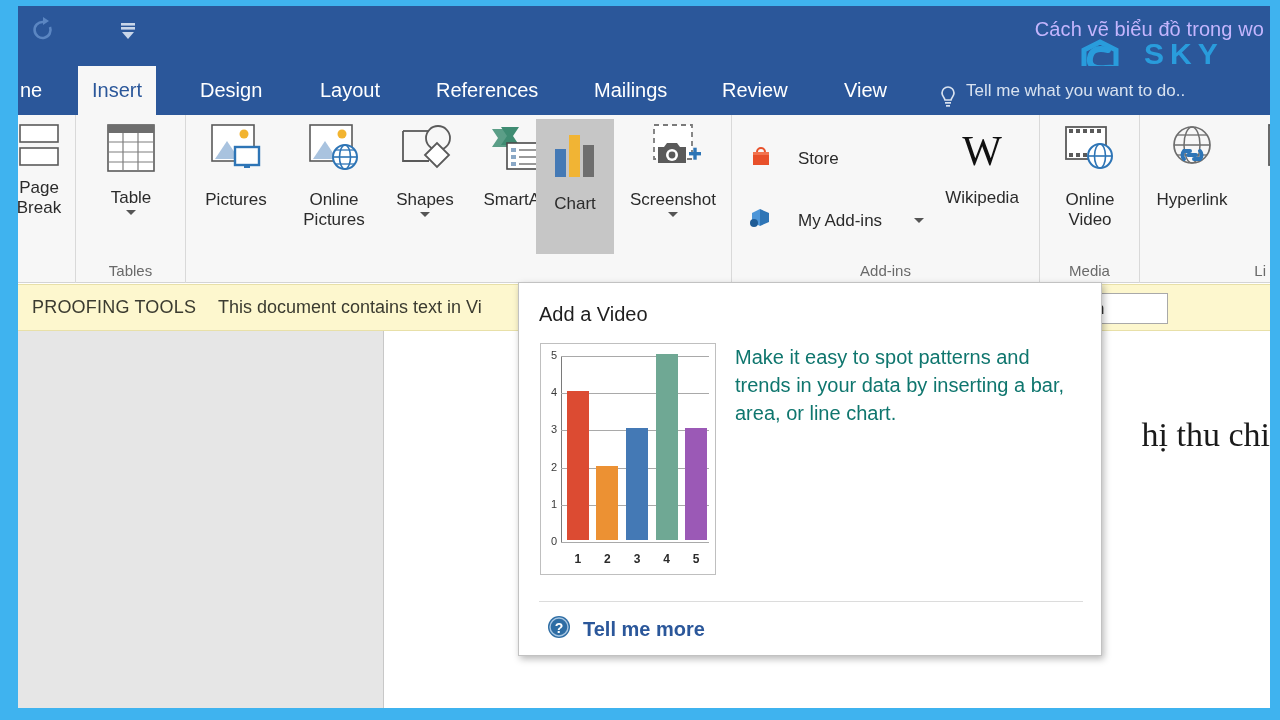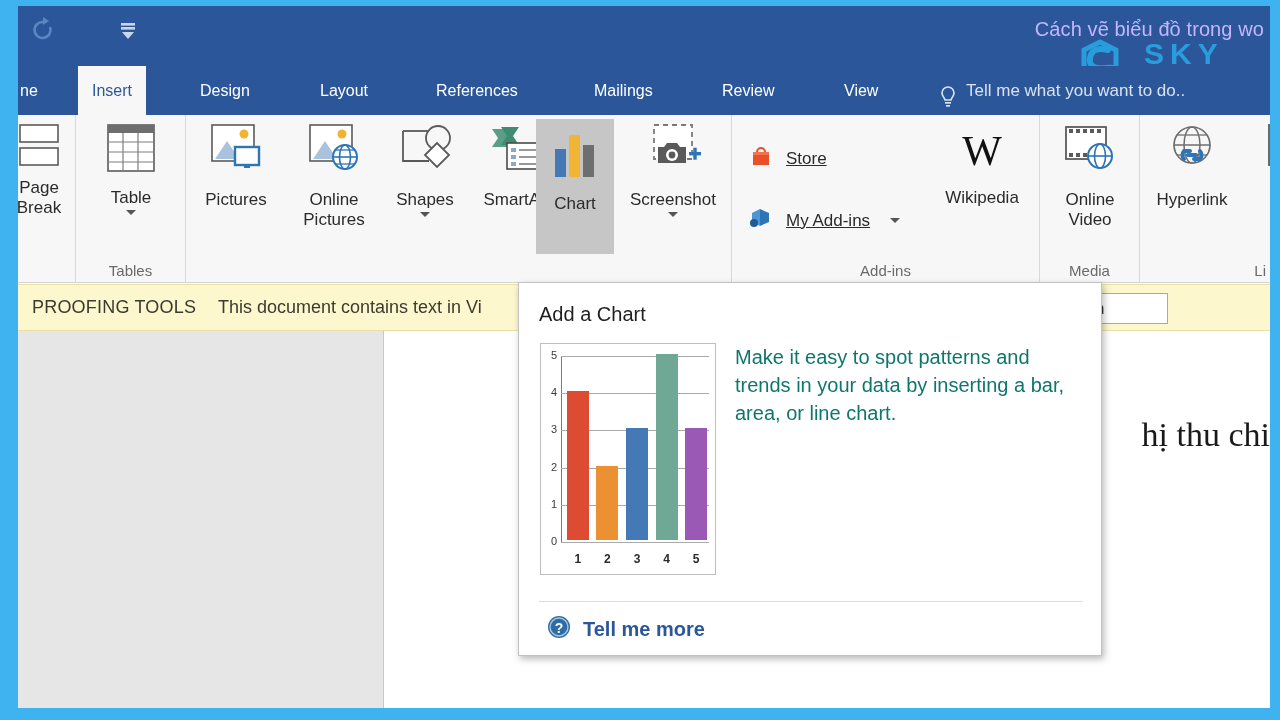--- a/index.html
+++ b/index.html
@@ -51,21 +51,21 @@
   
   #tabstrip {
     position: absolute;
     left: 0; top: 60px; width: 1252px; height: 49px;
     background: #2B579A;
   }
   .tab {
     position: absolute;
     top: 0; height: 49px;
     color: #ffffff;
-    font-size: 16px;
+    font-size: 20px;
     line-height: 49px;
     white-space: nowrap;
     padding: 0 14px;
   }
   .tab.active {
     background: #F7F7F7;
     color: #2B579A;
   }
   #tellme {
     position: absolute;
@@ -114,22 +114,22 @@
   }
   .btn .lbl { display: block; white-space: nowrap; }
   .btn.selected {
     background: #C6C6C6;
   }
   .caret { display:block; margin: 2px auto 0 auto; width: 0; height: 0;
            border-left: 5px solid transparent; border-right: 5px solid transparent;
            border-top: 5px solid #555; }
   .smallbtn {
     position: absolute;
-    display: flex; align-items: center; gap: 12px;
-    font-size: 17px; color: #2B2B2B; white-space: nowrap; text-decoration: underline;
+    display: flex; align-items: center; gap: 24px;
+    font-size: 17px; color: #2B2B2B; white-space: nowrap;
   }
 
   
   #proofbar {
     position: absolute;
     left: 0; top: 278px; width: 1252px; height: 47px;
     background: #FDF7CE;
     border-top: 1px solid #E8E0A8;
     border-bottom: 1px solid #E8E0A8;
   }
@@ -518,21 +518,21 @@
       <div id="proof-btn">n</div>
     </div>
 
     <div id="canvas">
       <div id="page">
         <div id="doc-text">hị thu chi</div>
       </div>
     </div>
 
     <div id="tooltip">
-      <div id="tt-title">Add a Chart</div>
+      <div id="tt-title">Add a Video</div>
 
       <div id="tt-thumb">
         <div class="ch-wrap" id="chart-render">
             <div class="ch-axis"></div>
             <div class="ch-grid" style="top: 198px;"></div>
             <div class="ch-ylabel" style="top: 191px;">0</div>
             <div class="ch-grid" style="top: 160.8px;"></div>
             <div class="ch-ylabel" style="top: 153.8px;">1</div>
             <div class="ch-grid" style="top: 123.6px;"></div>
             <div class="ch-ylabel" style="top: 116.6px;">2</div>

